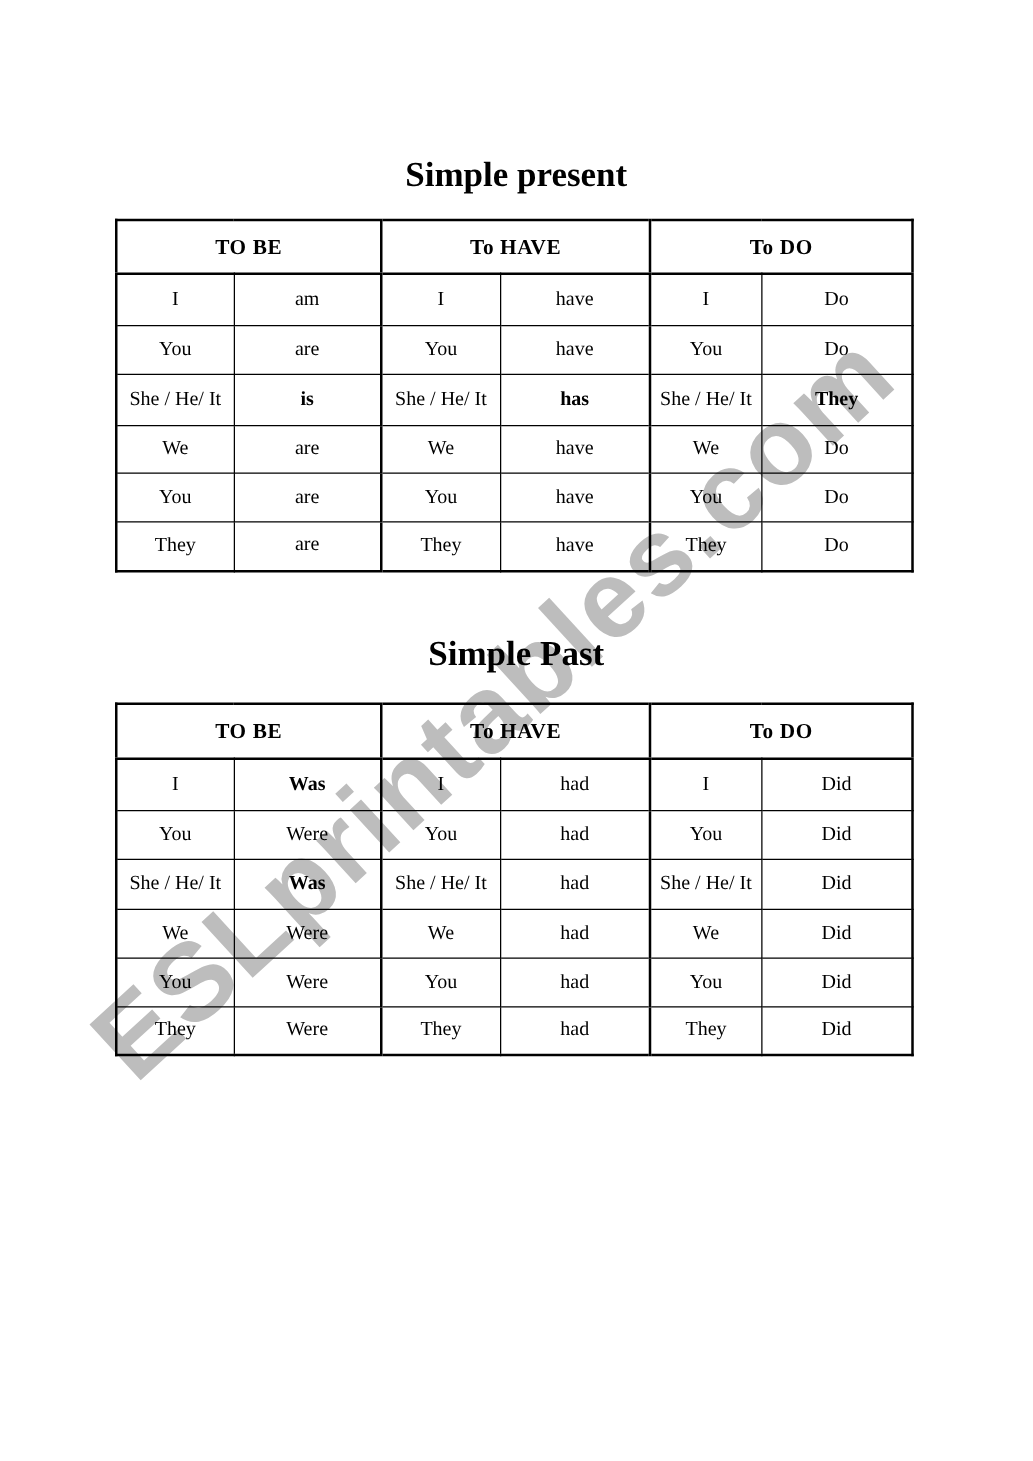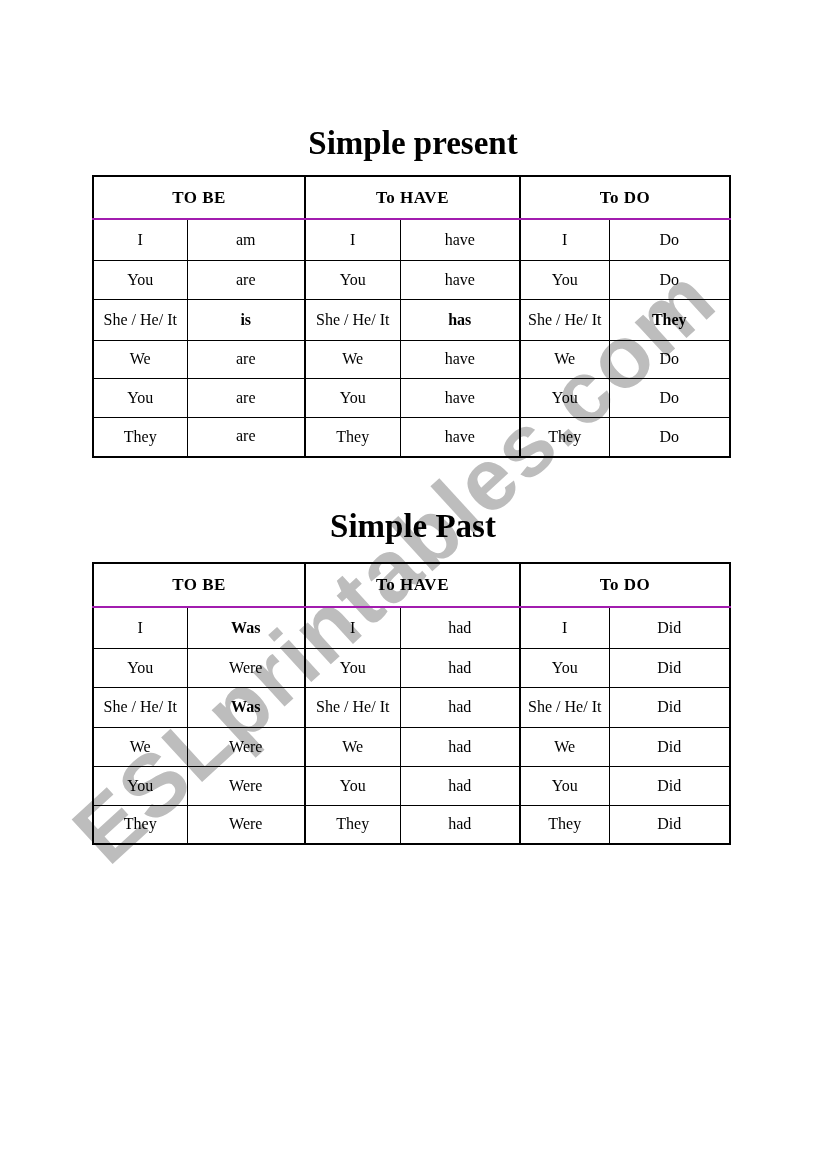--- a/index.html
+++ b/index.html
@@ -27,21 +27,21 @@
     user-select: none;
   }
   .doc-title {
     position: absolute;
     left: 0;
     width: 826px;
     text-align: center;
     z-index: 1;
     font-family: "Liberation Serif", serif;
     font-weight: bold;
-    font-size: 33px;
+    font-size: 28px;
     color: #000000;
     line-height: 1.15;
   }
   .title-present { top: 125px; }
   .title-past   { top: 508px; }
   table.conj {
     position: absolute;
     left: 92px;
     width: 637px;
     z-index: 1;
@@ -60,21 +60,21 @@
     font-family: "Liberation Serif", serif;
     font-size: 16px;
     color: #000000;
     background: transparent;
     overflow: hidden;
   }
   table.conj th {
     font-weight: bold;
     font-size: 17px;
     letter-spacing: 0.5px;
-    border-bottom: 2px solid #a21caf;
+    border-bottom: 2px solid #000000;
   }
   
   table.conj .gl { border-left: 2px solid #000000; }
   
   .b-md  { font-weight: normal; font-size: 19px; }  
   .b-lg  { font-weight: bold; font-size: 26px; margin-left: 41px; }  
   .b-xl  { font-weight: bold; font-size: 29px; }  
   .b-was { font-weight: bold; font-size: 21px; }  
   .v-top { vertical-align: top; padding-top: 2px; line-height: 1.05; }
 </style>

